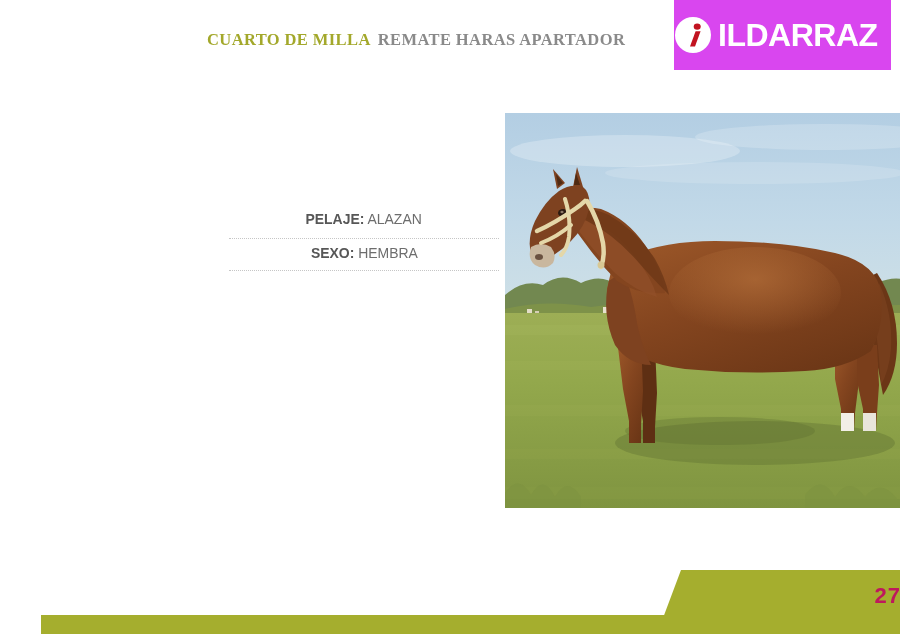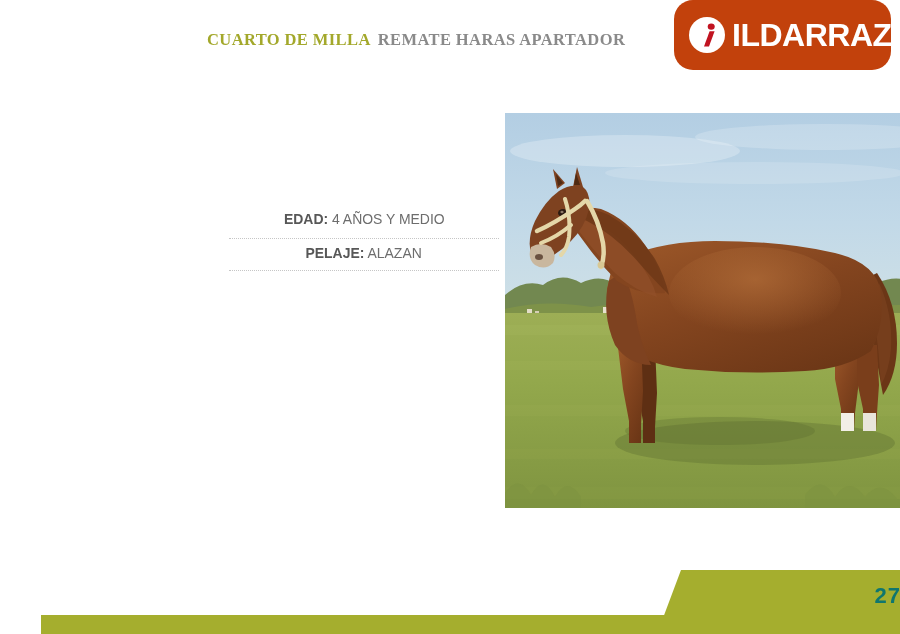--- a/index.html
+++ b/index.html
@@ -36,26 +36,24 @@
   .header-title .kw-gray  { color: #8A8A8A; }
   .header-title .sp { display: inline-block; width: 7px; }
 
   
   .logo-block {
     position: absolute;
     left: 633px;
     top: 0px;
     width: 217px;
     height: 70px;
-    background: #c2410c;
+    background: #d946ef;
     display: flex;
     align-items: center;
     justify-content: flex-start;
-    padding-left: 14px;
-    border-radius: 19px;
   }
   .logo-mark {
     width: 38px;
     height: 38px;
     flex: 0 0 38px;
     position: relative;
   }
   .logo-mark svg { display: block; width: 38px; height: 38px; }
   .logo-word {
     color: #ffffff;
@@ -129,21 +127,21 @@
     pointer-events: none;
   }
   .footer svg { display: block; width: 900px; height: 74px; }
   .page-number {
     position: absolute;
     right: 40px;
     top: 585px;
     font-family: "Liberation Sans", sans-serif;
     font-weight: bold;
     font-size: 22px;
-    color: #0f766e;
+    color: #be185d;
     letter-spacing: 1px;
     line-height: 1;
   }
 </style>
 </head>
 <body>
 
 <div id="page">
 
   <div class="header-title">
@@ -288,34 +286,34 @@
 
       <g opacity="0.5">
         <path d="M0 380 Q14 360 26 382 Q38 360 50 384 Q62 362 76 384 L76 395 L0 395 Z" fill="#7C9140"></path>
         <path d="M300 382 Q316 360 330 384 Q344 362 360 384 Q376 364 392 386 L436 388 L436 395 L300 395 Z" fill="#7C9140"></path>
       </g>
     </svg>
   </div>
 
   <div class="info-panel">
 
-    <div class="spec-row">
-      <span class="spec-text">
-        <span class="lbl">EDAD:</span>
-        <span>4 AÑOS Y MEDIO</span>
-      </span>
-    </div>
 
     <div class="spec-row">
       <span class="spec-text">
         <span class="lbl">PELAJE:</span>
         <span>ALAZAN</span>
       </span>
     </div>
 
+    <div class="spec-row">
+      <span class="spec-text">
+        <span class="lbl">SEXO:</span>
+        <span>HEMBRA</span>
+      </span>
+    </div>
   </div>
 
   <div class="footer">
     <svg viewBox="0 0 900 74" xmlns="http://www.w3.org/2000/svg">
       <polygon points="0,55 900,55 900,74 0,74" fill="#A5AE2E"></polygon>
       <polygon points="640,10 900,10 900,58 622,58" fill="#A5AE2E"></polygon>
     </svg>
   </div>
   <div class="page-number">27</div>
 

